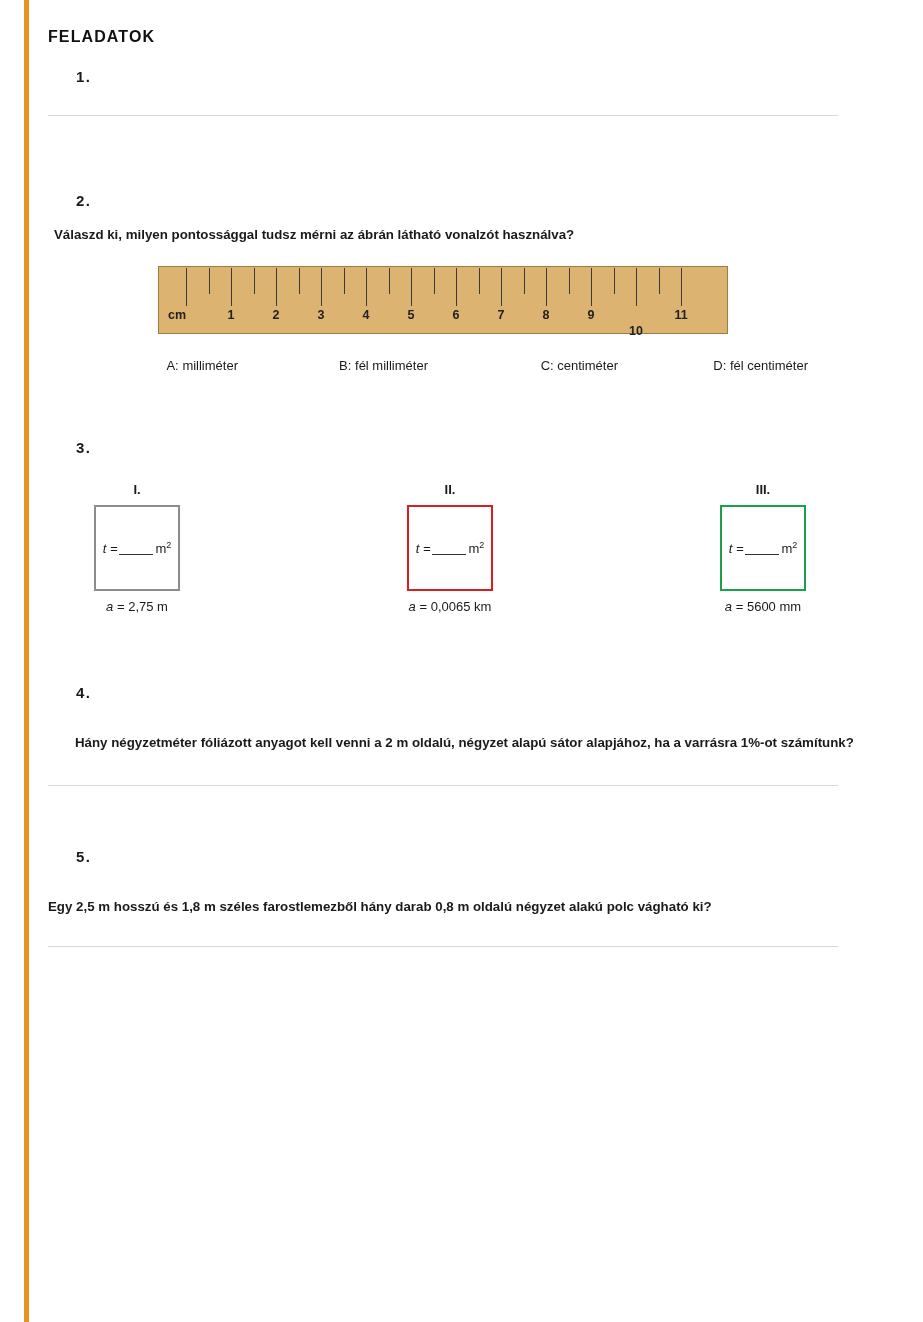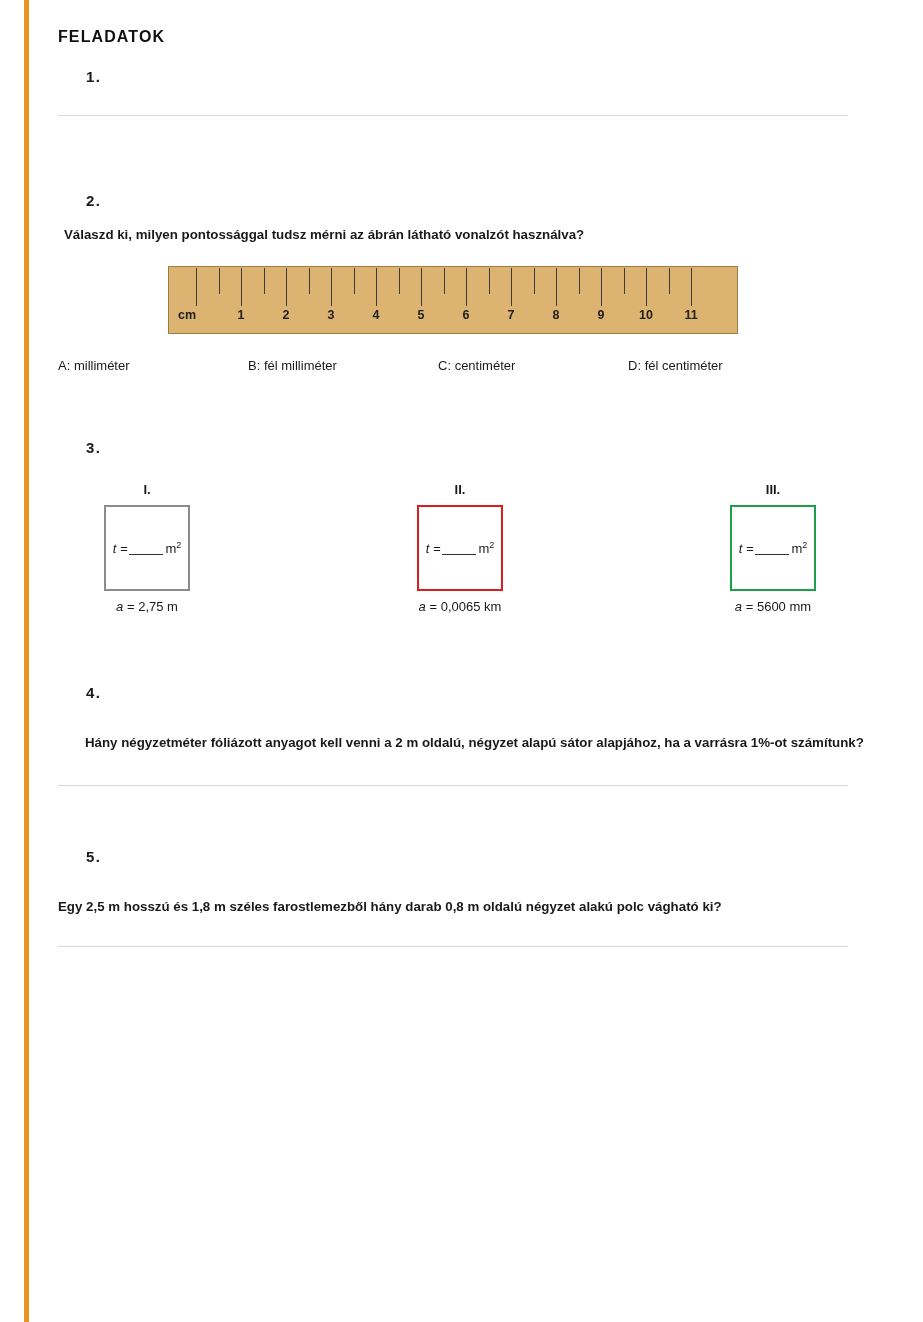--- a/index.html
+++ b/index.html
@@ -25,21 +25,21 @@
   .left-bar {
     position: absolute;
     left: 24px;
     top: 0;
     width: 5px;
     height: 1322px;
     background: #e8931f;
   }
   .content {
     position: absolute;
-    left: 58px;
+    left: 48px;
     top: 0;
     width: 790px;
   }
   .doc-title {
     margin-top: 28px;
     font-size: 16px;
     font-weight: bold;
     letter-spacing: 1.1px;
     color: #111;
   }
@@ -102,20 +102,21 @@
     top: 42px;
     left: 10px;
     font-size: 12.5px;
     font-weight: bold;
     color: #222;
   }
   .choices {
     margin-top: 24px;
     display: flex;
     width: 760px;
+    text-align: right;
   }
   .choice {
     font-size: 13px;
     width: 25%;
   }
   .choice .letter { font-weight: normal; }
 
   
   .t3-wrap {
     display: flex;
@@ -224,21 +225,21 @@
         <div id="ruler-numbers">
             <div class="ruler-label" style="left: 73px;">1</div>
             <div class="ruler-label" style="left: 118px;">2</div>
             <div class="ruler-label" style="left: 163px;">3</div>
             <div class="ruler-label" style="left: 208px;">4</div>
             <div class="ruler-label" style="left: 253px;">5</div>
             <div class="ruler-label" style="left: 298px;">6</div>
             <div class="ruler-label" style="left: 343px;">7</div>
             <div class="ruler-label" style="left: 388px;">8</div>
             <div class="ruler-label" style="left: 433px;">9</div>
-            <div class="ruler-label" style="left: 478px;">10</div>
+            <div class="ruler-label" style="left: 478px; margin-top: 16px;">10</div>
             <div class="ruler-label" style="left: 523px;">11</div>
           </div>
       </div>
 
       <div class="choices">
         <div class="choice">
           <span class="letter">A:</span>
           <span>milliméter</span>
         </div>
         <div class="choice">

